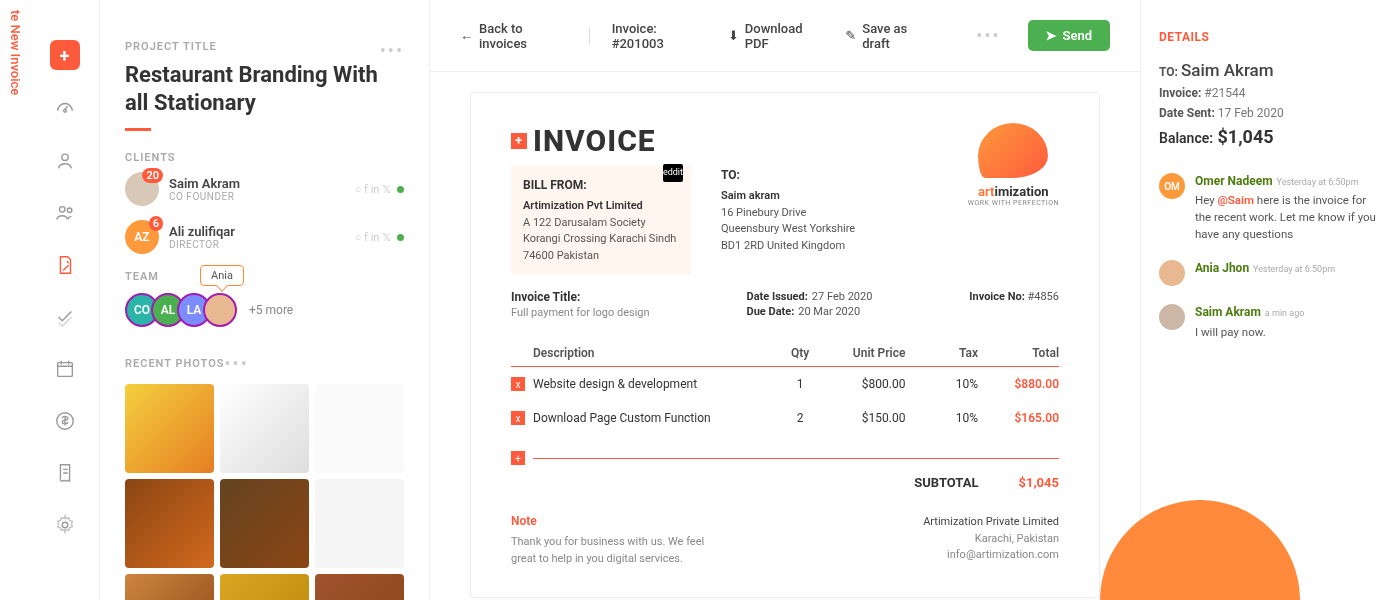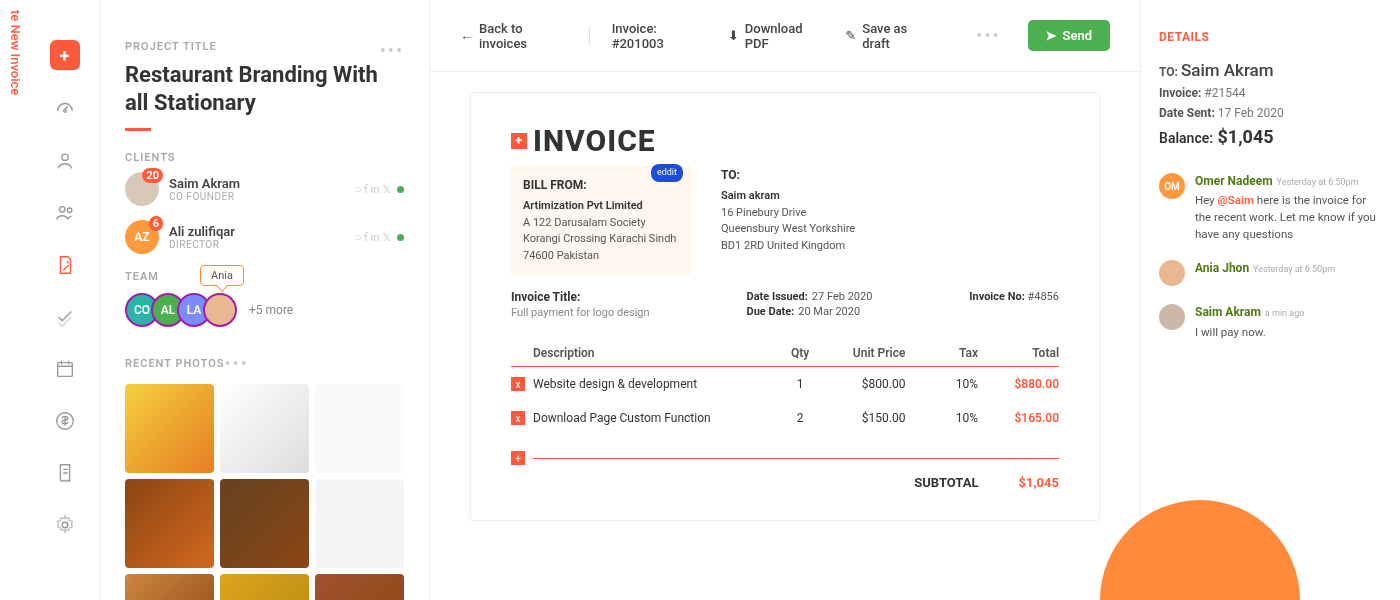--- a/index.html
+++ b/index.html
@@ -67,21 +67,21 @@
 .sq { width:16px; height:16px; background:#ff5a3c; color:#fff; display:flex; align-items:center; justify-content:center; font-size:13px; font-weight:bold; }
 .logo { text-align:center; }
 .logo-shape { width:70px; height:55px; background:linear-gradient(135deg,#ff9a3c,#ff5a3c); border-radius:50% 50% 50% 10% / 60% 60% 40% 40%; margin:0 auto 6px; position:relative; }
 .logo-text { font-size:13px; font-weight:700; }
 .logo-text .o { color:#ff7a3c; }
 .logo-sub { font-size:7px; color:#888; letter-spacing:0.5px; }
 
 .billrow { display:flex; gap:30px; margin-top:8px; }
 .billbox { background:#fff6f0; padding:10px 12px; position:relative; width:180px; font-size:11px; color:#555; line-height:1.5; }
 .billbox .bh { font-weight:700; font-size:12px; color:#333; margin-bottom:4px; }
-.edit-tab { position:absolute; top:-2px; right:8px; background:#1d4ed8; color:#fff; font-size:9px; padding:2px 6px; border-radius:8px; }
+.edit-tab { position:absolute; top:-2px; right:8px; background:#000000; color:#fff; font-size:9px; padding:2px 0; border-radius:2px; }
 .tobox { font-size:11px; color:#555; line-height:1.5;}
 .tobox .bh { font-weight:700; font-size:12px; color:#333; margin-bottom:4px; }
 
 .metarow { display:flex; justify-content:space-between; margin-top:16px; font-size:11px; color:#555; }
 .metaleft .mh { font-weight:700; font-size:12px; color:#333; }
 .metaleft .ms { color:#888; margin-top:2px;}
 .metamid div { margin-bottom:2px; }
 .metamid b { font-weight:700; color:#333; margin-right:4px;}
 .metaright b { font-weight:700; color:#333; }
 
@@ -293,20 +293,25 @@
               </div>
               <div class="tobox">
                 <div class="bh">TO:</div>
                 <div style="font-weight:600;color:#333">Saim akram</div>
                 <div style="white-space:pre-line">16 Pinebury Drive
 Queensbury West Yorkshire
 BD1 2RD United Kingdom</div>
               </div>
             </div>
           </div>
+          <div class="logo">
+            <div class="logo-shape"></div>
+            <div class="logo-text"><span class="o">art</span><span>imization</span></div>
+            <div class="logo-sub">WORK WITH PERFECTION</div>
+          </div>
         </div>
 
         <div class="metarow">
           <div class="metaleft">
             <div class="mh">Invoice Title:</div>
             <div class="ms">Full payment for logo design</div>
           </div>
           <div class="metamid">
             <div><b>Date Issued:</b><span>27 Feb 2020</span></div>
             <div><b>Due Date:</b><span>20 Mar 2020</span></div>
@@ -342,20 +347,31 @@
           <div class="trow addline">
               <div class="xbtn">+</div>
               <div class="hr-orange" style="flex:1;margin:0"></div>
             </div>
           <div class="subrow">
             <div>SUBTOTAL</div>
             <div class="amt">$1,045</div>
           </div>
         </div>
 
+        <div class="footer">
+          <div>
+            <div class="note-h">Note</div>
+            <div class="note-t">Thank you for business with us. We feel great to help in you digital services.</div>
+          </div>
+          <div class="comp">
+            <div class="cn">Artimization Private Limited</div>
+            <div>Karachi, Pakistan</div>
+            <div>info@artimization.com</div>
+          </div>
+        </div>
       </div>
     </div>
   </div>
 
   <div class="right">
     <div class="dh">DETAILS</div>
     <div class="drow"><span class="lbl">TO:</span> <span class="to-name">Saim Akram</span></div>
     <div class="drow"><span class="lbl">Invoice:</span> <span>#21544</span></div>
     <div class="drow"><span class="lbl">Date Sent:</span> <span>17 Feb 2020</span></div>
     <div class="balance"><span class="lbl2">Balance:</span> <span>$1,045</span></div>

